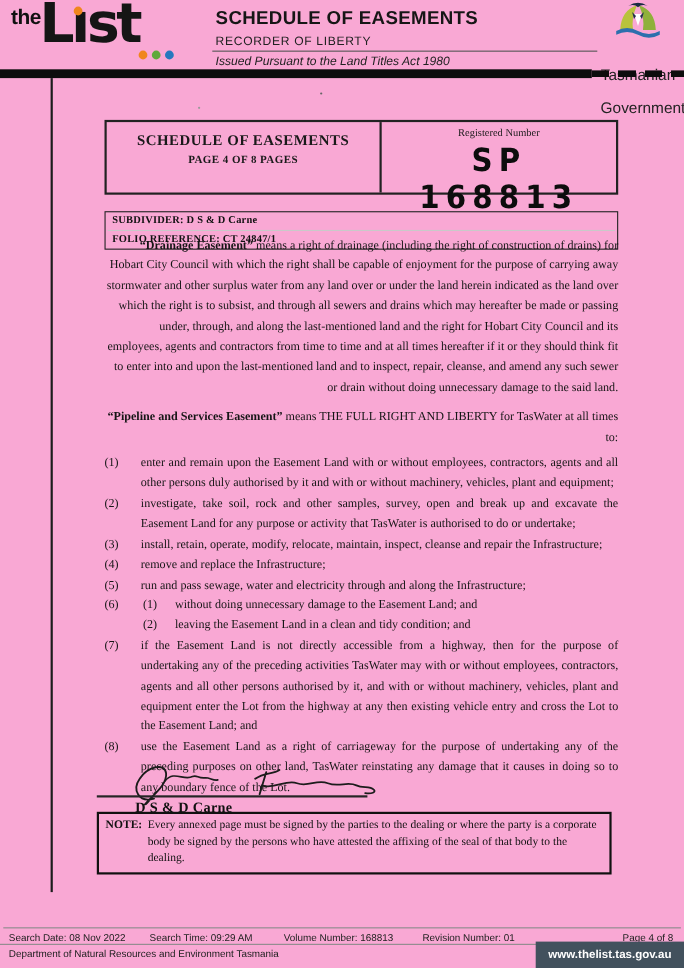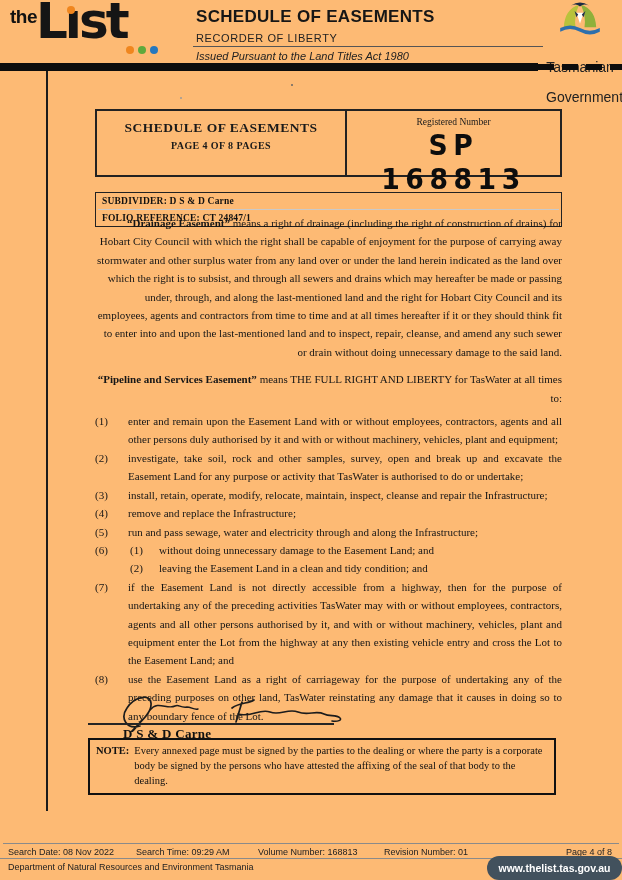--- a/index.html
+++ b/index.html
@@ -1,16 +1,16 @@
 <!DOCTYPE html>
 <html><head>
 <meta charset="utf-8">
 <style>
   html,body{margin:0;padding:0;background:#ffffff;}
-  .page{position:relative;width:622px;height:880px;background:#fdba74;overflow:hidden;
+  .page{position:relative;width:622px;height:880px;background:#f9a8d4;overflow:hidden;
         font-family:"Liberation Sans",sans-serif;color:#1a1a1a;}
 
   
   .logo{position:absolute;left:10px;top:2px;width:170px;height:60px;}
   .logo-the{position:absolute;left:0;top:4px;font-size:19px;font-weight:700;letter-spacing:-0.5px;color:#111;}
   .logo-list{position:absolute;left:26px;top:-10px;font-size:50px;font-weight:800;letter-spacing:-3px;
              color:#151515;font-family:"DejaVu Sans",sans-serif;}
   .logo-idot{position:absolute;left:57px;top:4px;width:8px;height:8px;border-radius:50%;background:#f0861e;}
   .logo-dots{position:absolute;left:116px;top:44px;display:flex;gap:4px;}
   .logo-dots i{display:block;width:8px;height:8px;border-radius:50%;}
@@ -67,21 +67,21 @@
            padding:3px 6px 5px 6px;font-family:"Liberation Serif",serif;font-size:10.5px;line-height:15px;
            display:flex;gap:5px;color:#111;}
   .note-label{font-weight:700;flex-shrink:0;}
 
   
   .fline1{position:absolute;left:3px;top:843px;width:616px;height:1px;background:#8a8a8a;}
   .f-item{position:absolute;top:847px;font-size:9px;color:#222;}
   .fline2{position:absolute;left:0;top:858px;width:622px;height:1px;background:#8a8a8a;}
   .dept{position:absolute;left:8px;top:862px;font-size:9px;color:#222;}
   .webbox{position:absolute;left:487px;top:856px;width:135px;height:24px;background:#42515d;color:#fff;
-          font-weight:700;font-size:10.5px;display:flex;align-items:center;justify-content:center;cursor:pointer;border-radius:12px;}
+          font-weight:700;font-size:10.5px;display:flex;align-items:center;justify-content:center;cursor:pointer;}
 </style>
 </head>
 <body>
 
 <div class="page">
 
   <div class="logo">
     <span class="logo-the">the</span>
     <span class="logo-list">Lıst</span>
     <span class="logo-idot"></span>

